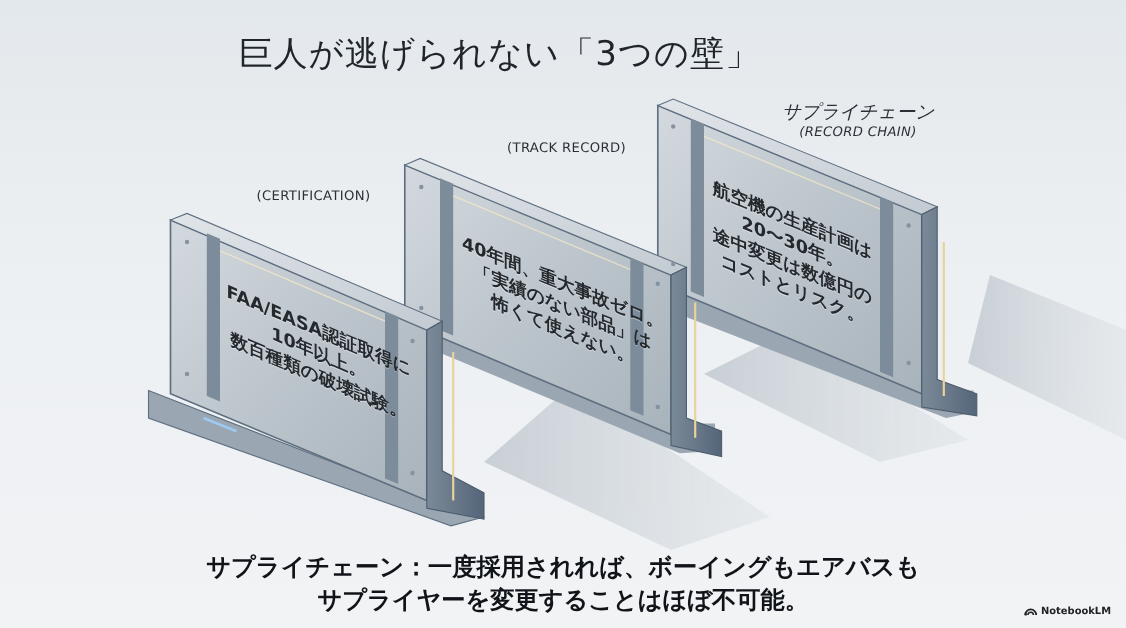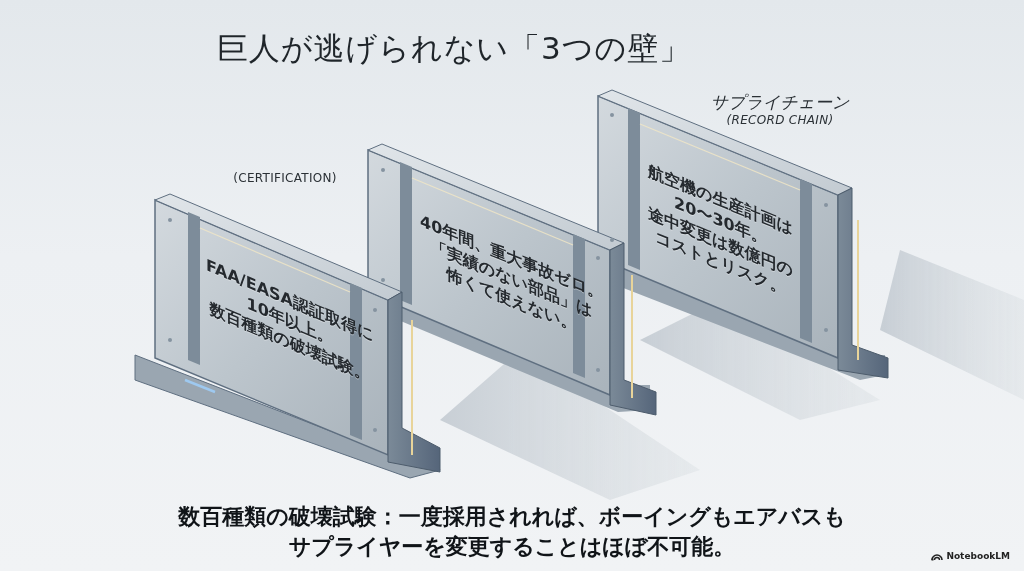--- a/index.html
+++ b/index.html
@@ -24,21 +24,21 @@
     color:#24292e; text-align:center; white-space:nowrap;
     transform-origin: 0 0;
     text-shadow: 0 1px 0 rgba(255,255,255,0.35);
   }
   .caption {
     position:absolute; left:0; top:502px; width:1024px; text-align:center;
     font-size:22px; line-height:30px; font-weight:700; color:#101418;
   }
   .brand {
     position:absolute; right:14px; top:551px; font-size:9px; color:#222;
-    display:flex; align-items:center; gap:3px; font-weight:700;
+    display:flex; align-items:flex-start; gap:3px; font-weight:700;
   }
   .brand svg { display:block; }
 </style>
 </head>
 <body>
 
 <div class="title">巨人が逃げられない「3つの壁」</div>
 
 <svg class="scene" viewBox="0 0 1024 571" xmlns="http://www.w3.org/2000/svg">
   <defs>
@@ -120,20 +120,21 @@
       <circle cx="612" cy="240" r="2"></circle>
     <circle cx="826" cy="205" r="2"></circle>
       <circle cx="826" cy="330" r="2"></circle>
   </g>
 </svg>
 
 <div class="wall-label" style="left:210px; top:170px; width:150px;">
   <span class="en">(CERTIFICATION)</span>
 </div>
 <div class="wall-label" style="left:440px; top:126px; width:150px;">
+  <span class="en">(TRACK RECORD)</span>
 </div>
 <div class="wall-label" style="left:680px; top:92px; width:200px;font-style:italic;">
   <span class="jp">サプライチェーン</span>
   <span class="en">(RECORD CHAIN)</span>
 </div>
 
 <div class="engraving" style="left:206px; top:254px; transform: skewY(23deg);">
   <div>FAA/EASA認証取得に</div>
   <div>10年以上。</div>
   <div>数百種類の破壊試験。</div>
@@ -144,21 +145,21 @@
   <div>怖くて使えない。</div>
 </div>
 <div class="engraving" style="left:648px; top:160px; transform: skewY(22deg);">
   <div>航空機の生産計画は</div>
   <div>20〜30年。</div>
   <div>途中変更は数億円の</div>
   <div>コストとリスク。</div>
 </div>
 
 <div class="caption">
-  <div>数百種類の破壊試験：一度採用されれば、ボーイングもエアバスも</div>
+  <div>サプライチェーン：一度採用されれば、ボーイングもエアバスも</div>
   <div>サプライヤーを変更することはほぼ不可能。</div>
 </div>
 
 <div class="brand">
   <svg width="12" height="9" viewBox="0 0 12 9">
     <path d="M1 8 A5 5 0 0 1 11 8" fill="none" stroke="#222" stroke-width="1.6"></path>
     <path d="M3.5 8 A2.5 2.5 0 0 1 8.5 8" fill="none" stroke="#222" stroke-width="1.4"></path>
     <rect x="0.5" y="6.5" width="2" height="2" fill="#222"></rect>
   </svg>
   <span>NotebookLM</span>

